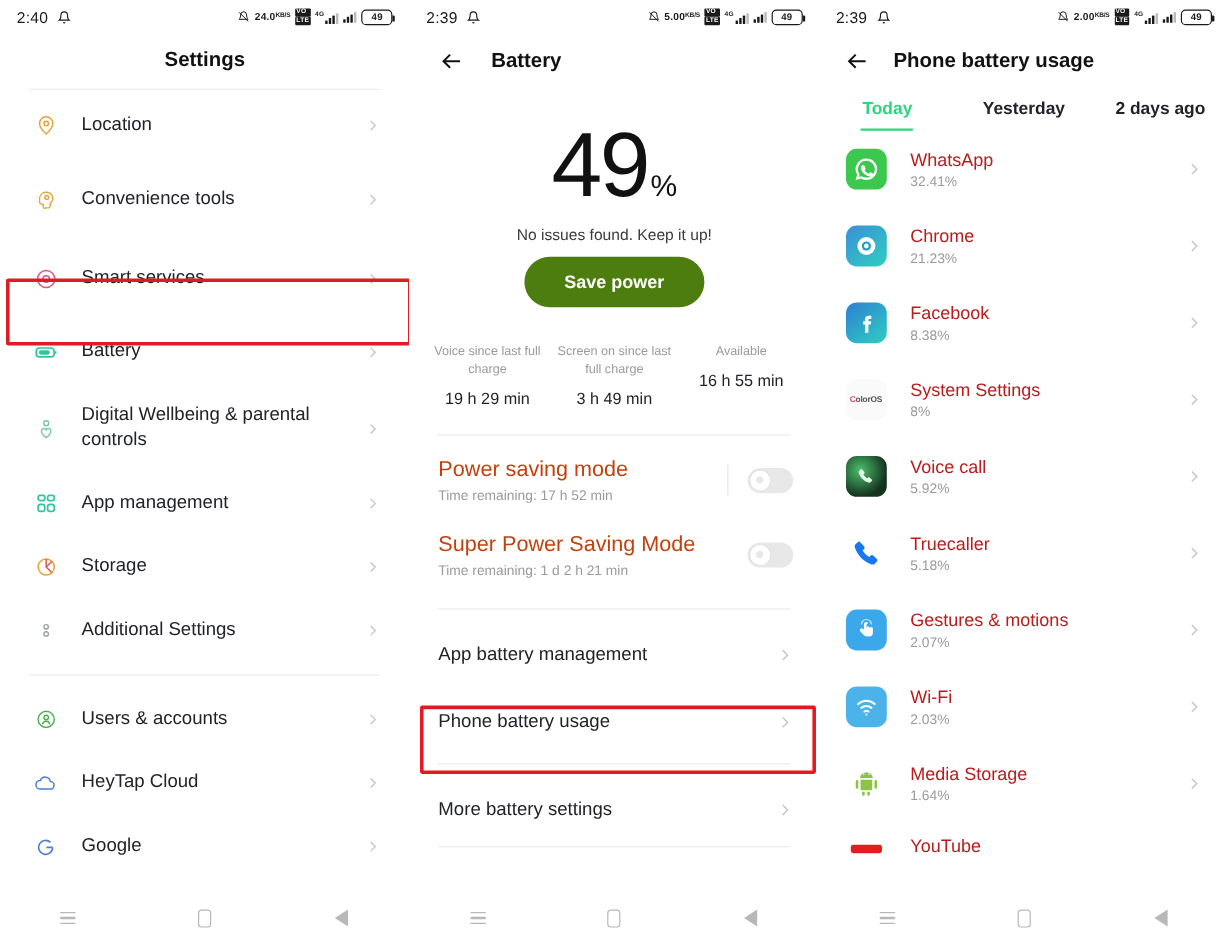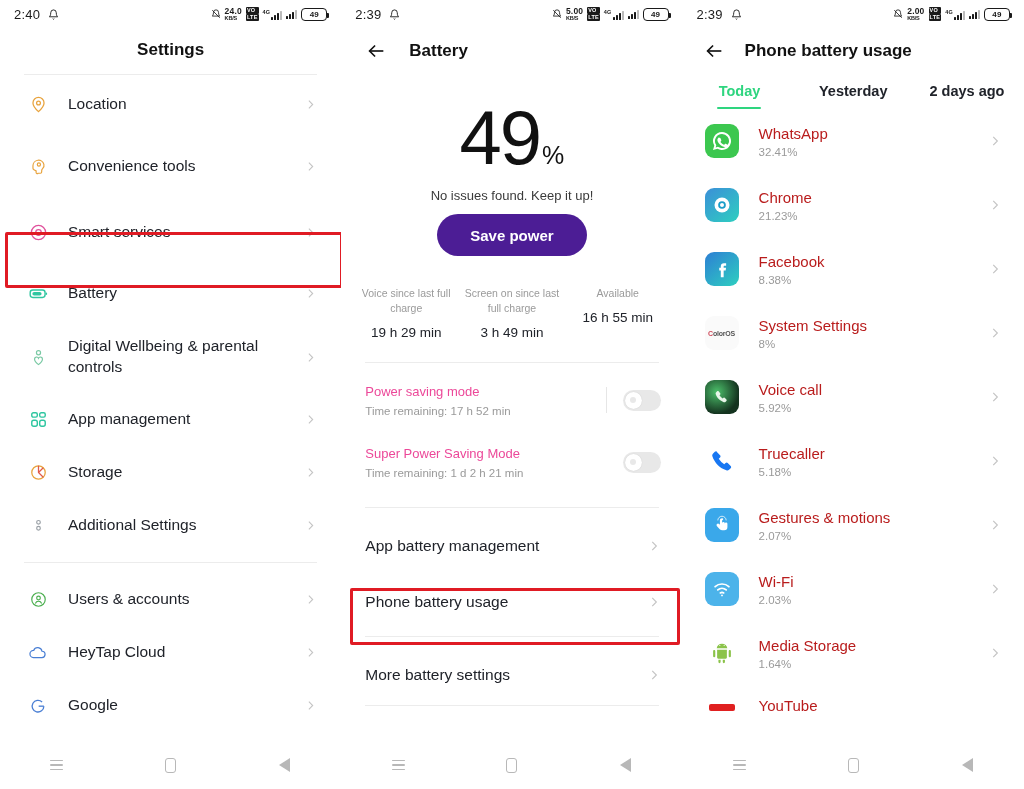--- a/index.html
+++ b/index.html
@@ -14,21 +14,21 @@
 
   
   .statusbar {
     height: 28px; display: flex; align-items: center;
     padding: 0 14px; font-size: 12.5px; color: #1a1a1a; letter-spacing: .2px;
   }
   .sb-time { font-size: 13px; font-weight: 400; }
   .sb-bell { margin-left: 8px; display: inline-flex; }
   .sb-right { margin-left: auto; display: flex; align-items: center; gap: 4px; }
   .sb-mute { display: inline-flex; }
-  .sb-speed { display: flex; flex-direction: column; line-height: 1; }
+  .sb-speed { display: flex; align-items: center; line-height: 1; }
   .sb-speed .v { font-size: 8.5px; font-weight: 700; }
   .sb-speed .u { font-size: 5.5px; font-weight: 700; letter-spacing: -.2px; }
   .sb-volte { display: flex; flex-direction: column; line-height: 1; font-size: 5.5px; font-weight: 700; }
   .sb-volte span { background: #1a1a1a; color: #fff; padding: .5px 1px; border-radius: 1px; margin-bottom: .5px; }
   .sb-4g { display: flex; align-items: flex-end; gap: 1px; }
   .sb-4g .lbl { font-size: 5.5px; font-weight: 700; margin-bottom: 5px; }
   .bars { display: flex; align-items: flex-end; gap: 1px; height: 9px; }
   .bars i { display: block; width: 2px; background: #1a1a1a; border-radius: .5px; }
   .bars i:nth-child(1) { height: 3px; }
   .bars i:nth-child(2) { height: 5px; }
@@ -63,31 +63,31 @@
     pointer-events: none;
   }
 
   
   .bigpct { text-align: center; margin-top: 26px; }
   .bigpct .n { font-size: 76px; font-weight: 400; color: #111; letter-spacing: -2px; line-height: 1; }
   .bigpct .p { font-size: 25px; font-weight: 400; color: #111; margin-left: 2px; }
   .nonissue { text-align: center; font-size: 13px; color: #3a3a3a; margin-top: 12px; }
   .savebtn {
     display: block; margin: 11px auto 0 auto; width: 150px; height: 42px;
-    border: none; border-radius: 21px; background: #4c1d95; color: #fff;
+    border: none; border-radius: 21px; background: #4d7c0f; color: #fff;
     font-size: 15px; font-weight: 700; font-family: "Liberation Sans", sans-serif; cursor: pointer;
   }
   .stats { display: flex; margin: 30px 12px 0 12px; }
   .stat { flex: 1; text-align: center; }
   .stat .cap { font-size: 10.5px; color: #9a9a9a; line-height: 1.45; }
   .stat .val { font-size: 13.5px; color: #20232a; margin-top: 9px; font-weight: 400; }
   .stats-sep { height: 1px; background: #ececec; margin: 22px 24px 0 24px; }
 
   .prow { display: flex; align-items: center; padding: 0 22px 0 24px; height: 62px; position: relative; }
-  .prow .txt .t { font-size: 13px; color: #ec4899; }
+  .prow .txt .t { font-size: 18px; color: #c2410c; }
   .prow .txt .s { font-size: 11.5px; color: #9a9a9a; margin-top: 6px; }
   .prow .vdiv { width: 1px; height: 26px; background: #e6e6e6; margin-left: auto; margin-right: 16px; }
   .toggle {
     width: 38px; height: 21px; border-radius: 11px; background: #e8e8e8;
     display: flex; align-items: center; padding: 2px; flex: none;
   }
   .toggle.right-aligned { margin-left: auto; }
   .toggle .knob { width: 17px; height: 17px; border-radius: 50%; background: #fff;
     box-shadow: 0 0 1px rgba(0,0,0,.18); display:flex; align-items:center; justify-content:center; }
   .toggle .knob::after { content:""; width:6px; height:6px; border-radius:50%; background:#e8e8e8; }

